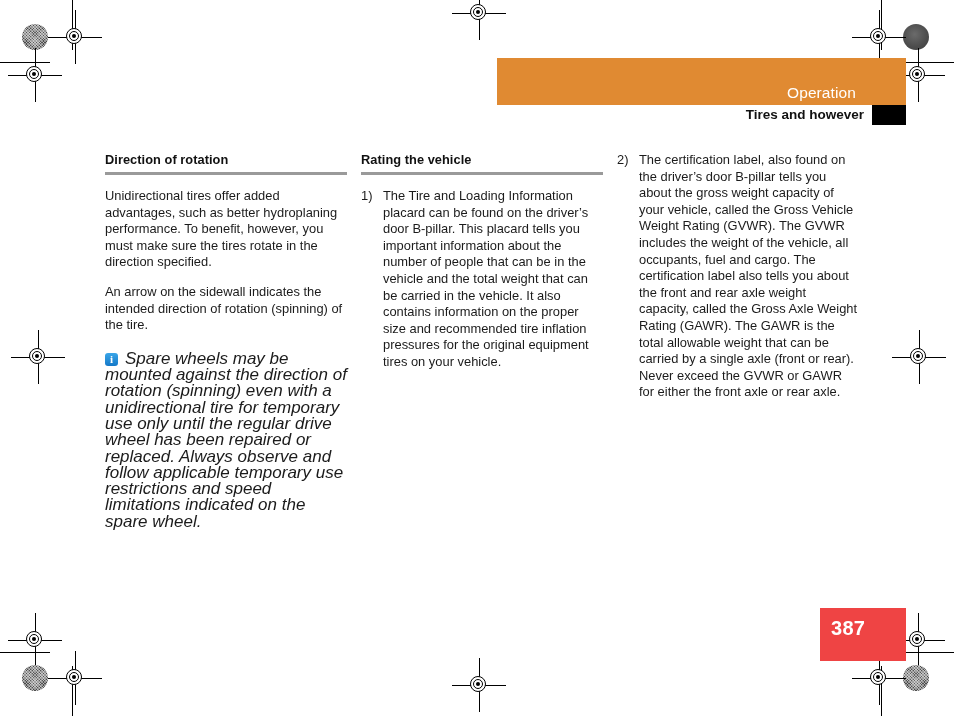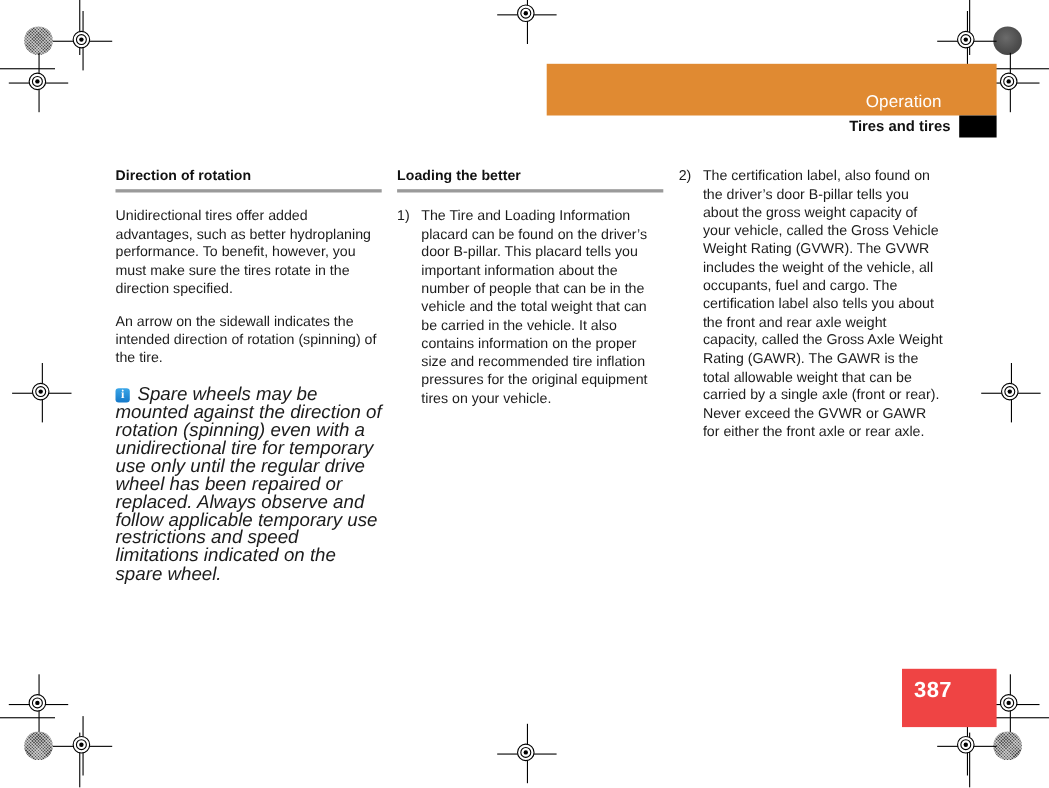--- a/index.html
+++ b/index.html
@@ -317,35 +317,35 @@
       <div class="v"></div>
       <div class="ring"></div>
       <div class="ring2"></div>
       <div class="dot"></div>
   </div>
 </div>
 
 <div class="header-bar">
   <div class="header-chapter">Operation</div>
 </div>
-<div class="header-sub">Tires and tires</div>
+<div class="header-sub">Tires and however</div>
 <div class="header-block"></div>
 
 <div class="columns">
 
   <div class="col">
     <div class="sec-head">Direction of rotation</div>
     <div class="sec-rule"></div>
     <p class="body">Unidirectional tires offer added advantages, such as better hydroplaning performance. To benefit, however, you must make sure the tires rotate in the direction specified.</p>
     <p class="body">An arrow on the sidewall indicates the intended direction of rotation (spinning) of the tire.</p>
     <p class="note"><span class="info-icon"></span><span>Spare wheels may be mounted against the direction of rotation (spinning) even with a unidirectional tire for temporary use only until the regular drive wheel has been repaired or replaced. Always observe and follow applicable temporary use restrictions and speed limitations indicated on the spare wheel.</span></p>
   </div>
 
   <div class="col">
-    <div class="sec-head">Loading the better</div>
+    <div class="sec-head">Rating the vehicle</div>
     <div class="sec-rule"></div>
     <div class="li">
       <div class="li-num">1)</div>
       <div class="li-text">The Tire and Loading Information placard can be found on the driver’s door B-pillar. This placard tells you important information about the number of people that can be in the vehicle and the total weight that can be carried in the vehicle. It also contains information on the proper size and recommended tire inflation pressures for the original equipment tires on your vehicle.</div>
     </div>
   </div>
 
   <div class="col">
     <div class="li">
       <div class="li-num">2)</div>

